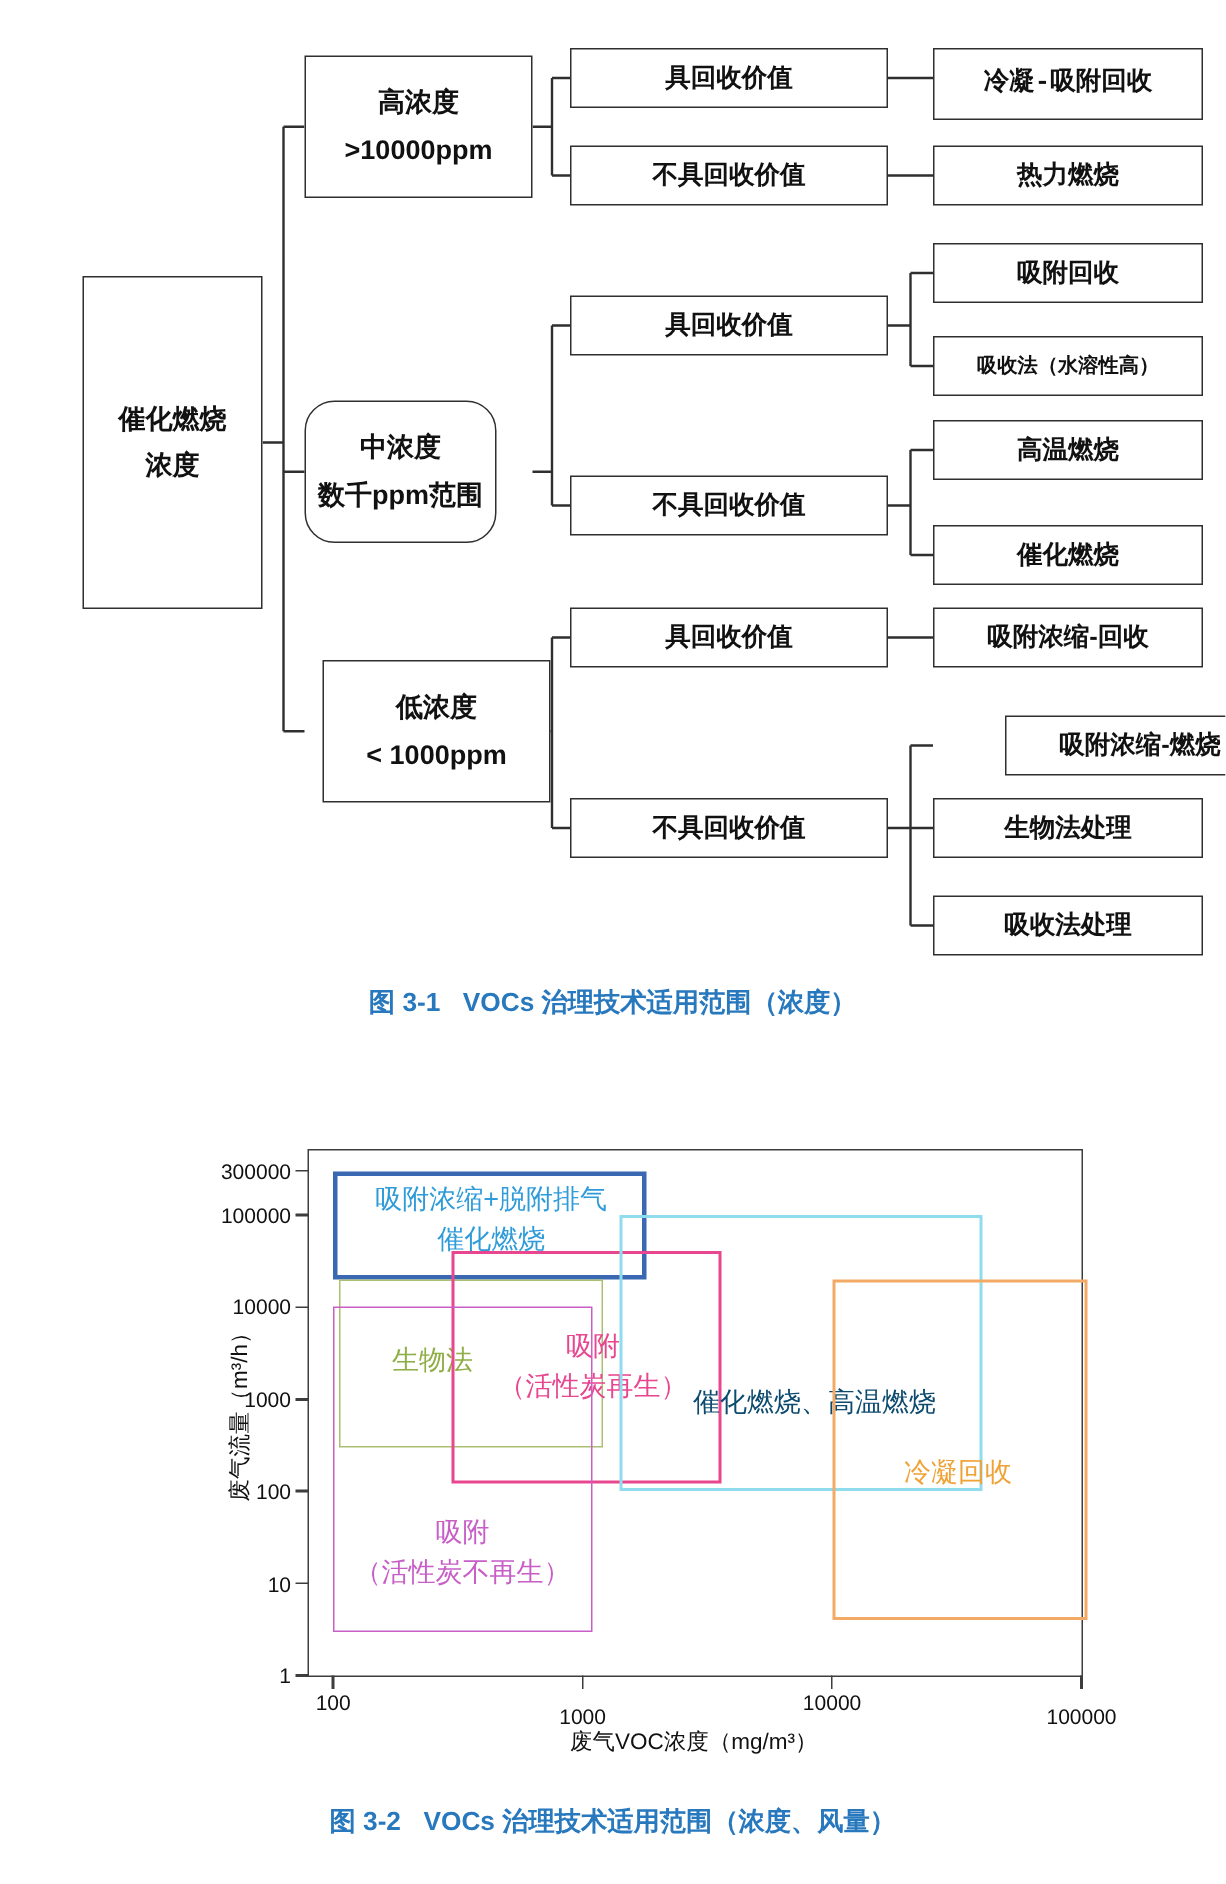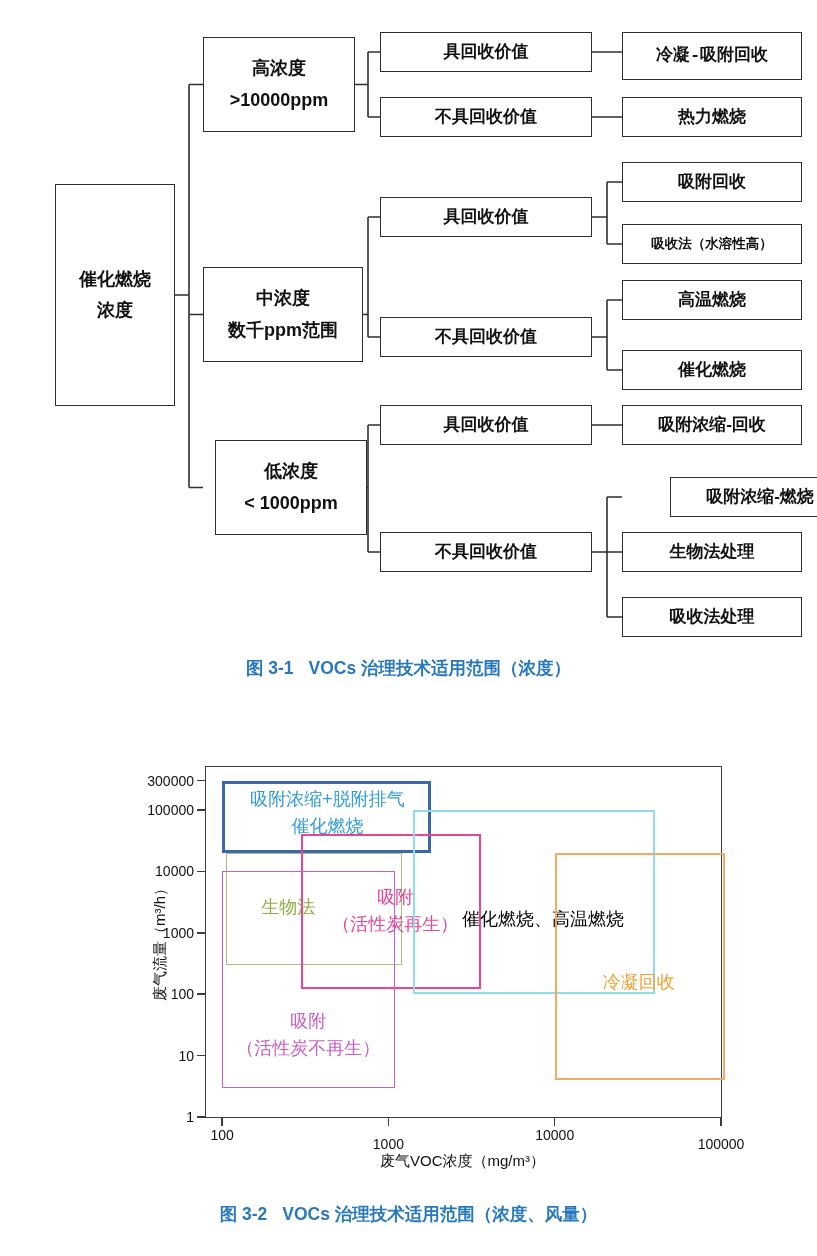--- a/index.html
+++ b/index.html
@@ -59,21 +59,21 @@
 
     <div class="fc-box fs18" style="left:55px;top:172px;width:120px;height:222px;">
       <span>催化燃烧</span>
       <span>浓度</span>
     </div>
 
     <div class="fc-box fs18" style="left:203px;top:25px;width:152px;height:95px;">
       <span>高浓度</span>
       <span>&gt;10000ppm</span>
     </div>
-    <div class="fc-box fs18" style="left:203px;top:255px;width:160px;height:95px;">
+    <div class="fc-box fs18" style="left:203px;top:255px;width:128px;height:95px;border-radius:20px;">
       <span>中浓度</span>
       <span>数千ppm范围</span>
     </div>
     <div class="fc-box fs18" style="left:203px;top:428px;width:152px;height:95px;margin-left:12px;">
       <span>低浓度</span>
       <span>&lt; 1000ppm</span>
     </div>
 
     <div class="fc-box fs17" style="left:380px;top:20px;width:212px;height:40px;">具回收价值</div>
     <div class="fc-box fs17" style="left:380px;top:85px;width:212px;height:40px;">不具回收价值</div>
@@ -103,21 +103,21 @@
     <div class="plot">
         <div class="region" style="left: 16.1156px; top: 13.6248px; width: 208.745px; height: 72.2292px; border: 3px solid rgb(58, 104, 178);"></div>
         <div class="region-label" style="left: 121.458px; top: 45.7371px; color: rgb(47, 155, 216);">吸附浓缩+脱附排气
 催化燃烧</div>
         <div class="region" style="left: 19.6393px; top: 85.8539px; width: 175.939px; height: 112.015px; border: 1.5px solid rgb(170, 191, 116);"></div>
         <div class="region-label" style="left: 82.291px; top: 140.271px; color: rgb(143, 174, 69);">生物法</div>
         <div class="region" style="left: 95.4584px; top: 67.3663px; width: 179.462px; height: 154.942px; border: 2.5px solid rgb(232, 70, 142);"></div>
         <div class="region-label" style="left: 189.294px; top: 143.541px; color: rgb(232, 70, 142);">吸附
 （活性炭再生）</div>
         <div class="region" style="left: 206.711px; top: 42.927px; width: 242.114px; height: 184.244px; border: 2px solid rgb(142, 220, 238);"></div>
-        <div class="region-label" style="left: 336.968px; top: 152px; color: #000000;">催化燃烧、高温燃烧</div>
+        <div class="region-label" style="left: 336.968px; top: 168px; color: #0c4a6e;">催化燃烧、高温燃烧</div>
         <div class="region" style="left: 348.705px; top: 85.8539px; width: 169.818px; height: 227.171px; border: 2px solid rgb(242, 170, 102);"></div>
         <div class="region-label" style="left: 432.709px; top: 214.635px; color: rgb(240, 162, 54);">冷凝回收</div>
         <div class="region" style="left: 16.1156px; top: 104.342px; width: 173.178px; height: 216.356px; border: 1.5px solid rgb(199, 95, 199);"></div>
         <div class="region-label" style="left: 102.342px; top: 267.556px; color: rgb(199, 95, 199);">吸附
 （活性炭不再生）</div>
         <div class="tick-y" style="top: 349.2px;"></div>
         <div class="ylab" style="top: 341px;">1</div>
         <div class="tick-y" style="top: 287.785px;"></div>
         <div class="ylab" style="top: 279.585px;">10</div>
         <div class="tick-y" style="top: 226.371px;"></div>

